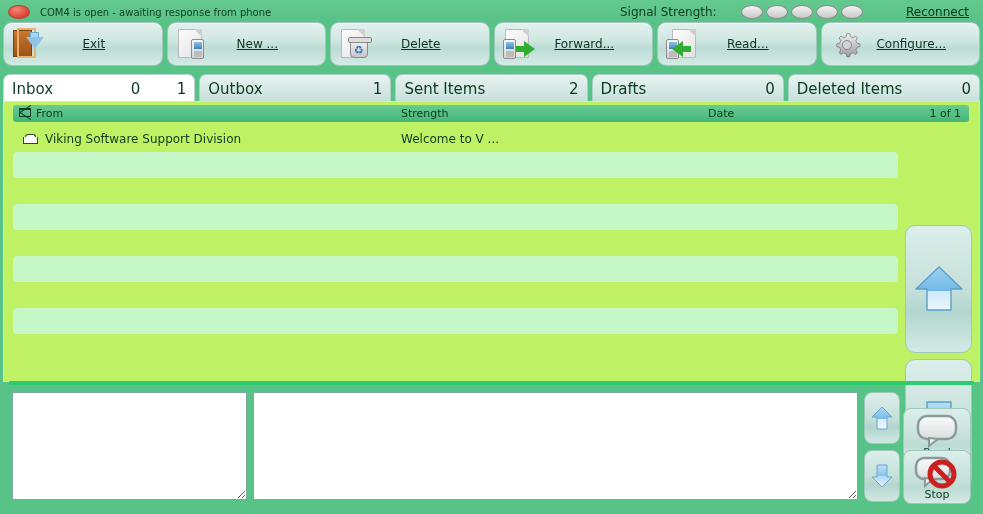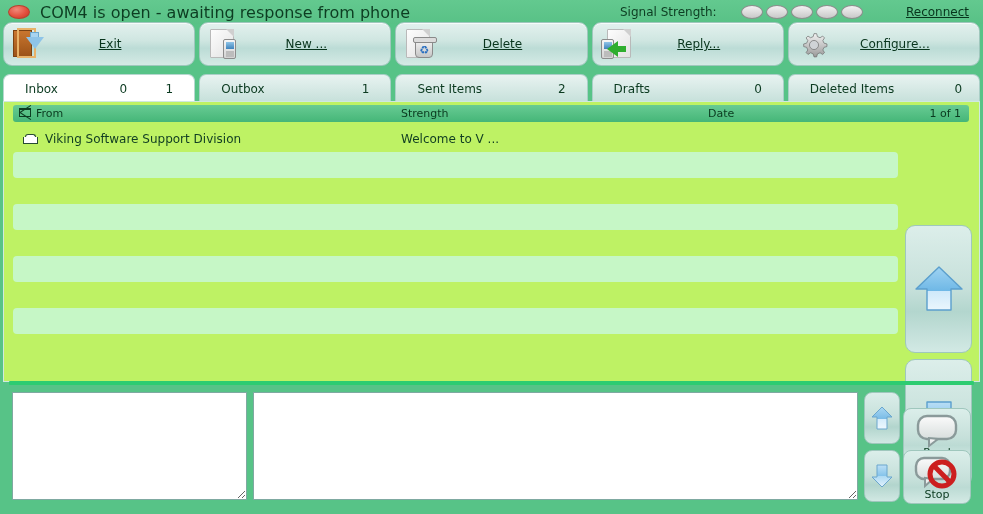--- a/index.html
+++ b/index.html
@@ -19,21 +19,21 @@
     background: linear-gradient(#63c98f, #58c186);
     display: flex; align-items: center;
   }
   .status-led {
     width: 22px; height: 14px; margin-left: 8px; border-radius: 50%;
     background: radial-gradient(ellipse at 38% 30%, #f08a7a 0%, #e4513f 55%, #c03524 100%);
     border: 1px solid #b8402f;
     flex: 0 0 auto;
   }
   #status-text {
-    margin-left: 10px; font-size: 16px; color: #0d3d22;
+    margin-left: 10px; font-size: 10px; color: #0d3d22;
     white-space: nowrap;
   }
   #signal-area {
     position: absolute; left: 620px; top: 0; height: 24px;
     display: flex; align-items: center; gap: 24px;
   }
   #signal-label { font-size: 12px; color: #0d3d22; }
   .sig-bars { display: flex; gap: 3px; }
   .sig-oval {
     width: 22px; height: 14px; border-radius: 50%;
@@ -156,21 +156,21 @@
   #tabs {
     position: absolute; left: 0; top: 74px; width: 983px; height: 28px;
     display: flex; gap: 4px; padding: 0 3px;
   }
   .tab {
     flex: 1 1 0; height: 28px;
     border-radius: 7px 7px 0 0;
     border: 1px solid #a9cfc7; border-bottom: none;
     background: linear-gradient(#e8f3f1, #c6e0da);
     display: flex; align-items: center;
-    padding: 0 21px; cursor: pointer; font-size: 12px; color: #0b3a20;
+    padding: 0 8px; cursor: pointer; font-size: 15px; color: #0b3a20;
     position: relative;
   }
   .tab.active {
     background: #ffffff;
     border-color: #b6d7cf;
   }
   .tab .tname { flex: 0 0 auto; }
   .tab .tcounts {
     flex: 1 1 auto; display: flex; justify-content: flex-end; gap: 0;
   }
@@ -338,29 +338,38 @@
   <div class="tbtn">
     <span class="ticon">
       <span class="doc"></span>
       <span class="trash">
           <span class="recy">♻</span>
         </span>
     </span>
     <span class="tlabel">Delete</span>
   </div>
 
+  <div class="tbtn">
+    <span class="ticon">
+      <span class="doc"></span>
+      <span class="phone" style="left:2px; top:13px;"></span>
+      <span class="gstem" style="left:15px; top:20px;"></span>
+      <span class="garrow garrow-r" style="left:23px; top:15px;"></span>
+    </span>
+    <span class="tlabel">Forward...</span>
+  </div>
 
   <div class="tbtn">
     <span class="ticon">
       <span class="doc" style="left:8px;"></span>
       <span class="phone" style="left:2px; top:13px;"></span>
       <span class="gstem" style="left:19px; top:20px;"></span>
       <span class="garrow garrow-l" style="left:8px; top:15px;"></span>
     </span>
-    <span class="tlabel">Reply...</span>
+    <span class="tlabel">Read...</span>
   </div>
 
   <div class="tbtn">
     <span class="ticon">
       <svg class="gear" viewBox="0 0 32 32" width="30" height="30" aria-hidden="true">
         <defs>
           <linearGradient id="gg" x1="0" y1="0" x2="0" y2="1">
             <stop offset="0" stop-color="#f2f2f2"></stop>
               <stop offset="1" stop-color="#9a9a9a"></stop>
           </linearGradient>

